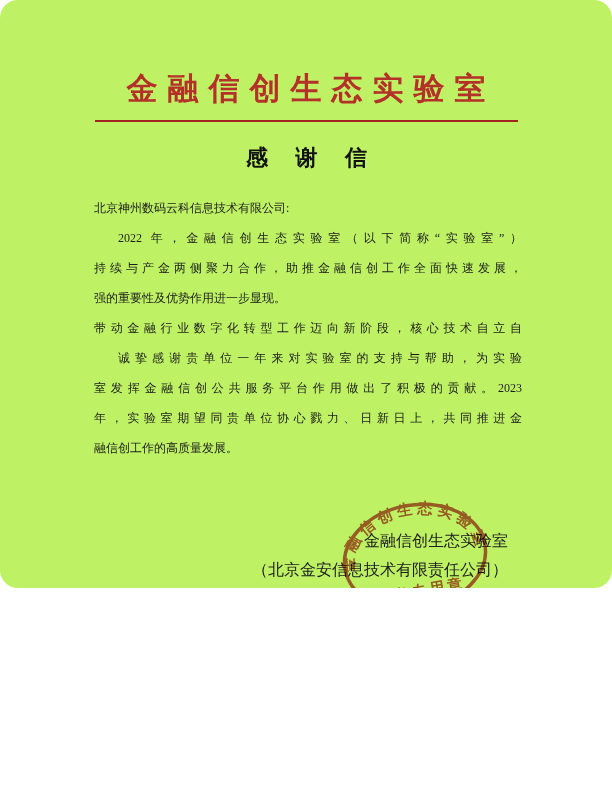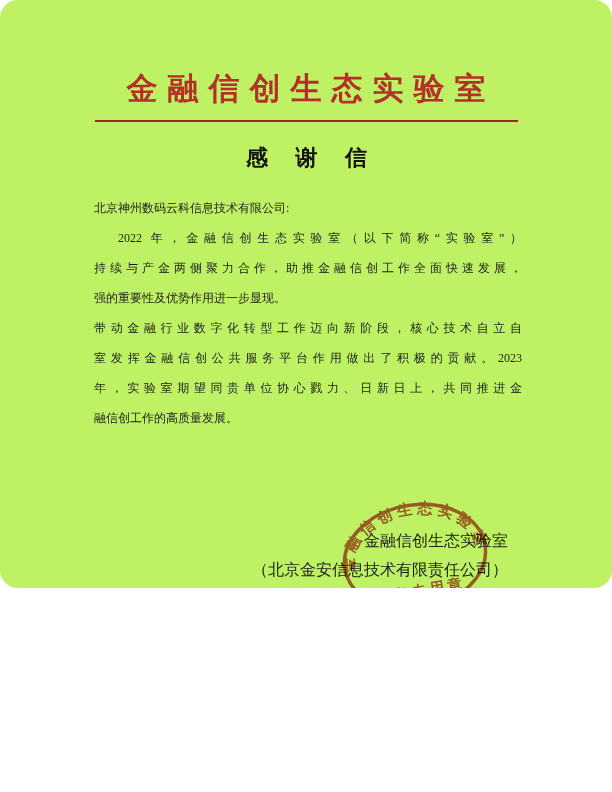--- a/index.html
+++ b/index.html
@@ -86,20 +86,21 @@
   <div class="letterhead-rule"></div>
 
   <h1 class="letter-title">感 谢 信</h1>
 
   <div class="body-text">
       <div class="line end">北京神州数码云科信息技术有限公司:</div>
       <div class="line indent">2022 年，金融信创生态实验室（以下简称“实验室”）</div>
       <div class="line">持续与产金两侧聚力合作，助推金融信创工作全面快速发展，</div>
       <div class="line end">强的重要性及优势作用进一步显现。</div>
       <div class="line">带动金融行业数字化转型工作迈向新阶段，核心技术自立自</div>
+      <div class="line indent">诚挚感谢贵单位一年来对实验室的支持与帮助，为实验</div>
       <div class="line">室发挥金融信创公共服务平台作用做出了积极的贡献。2023</div>
       <div class="line">年，实验室期望同贵单位协心戮力、日新日上，共同推进金</div>
       <div class="line end">融信创工作的高质量发展。</div>
     </div>
 
   <div class="signature">
     <div>金融信创生态实验室</div>
     <div>（北京金安信息技术有限责任公司）</div>
     <div class="date-line">2022 年 12 月 16 日</div>
   </div>

